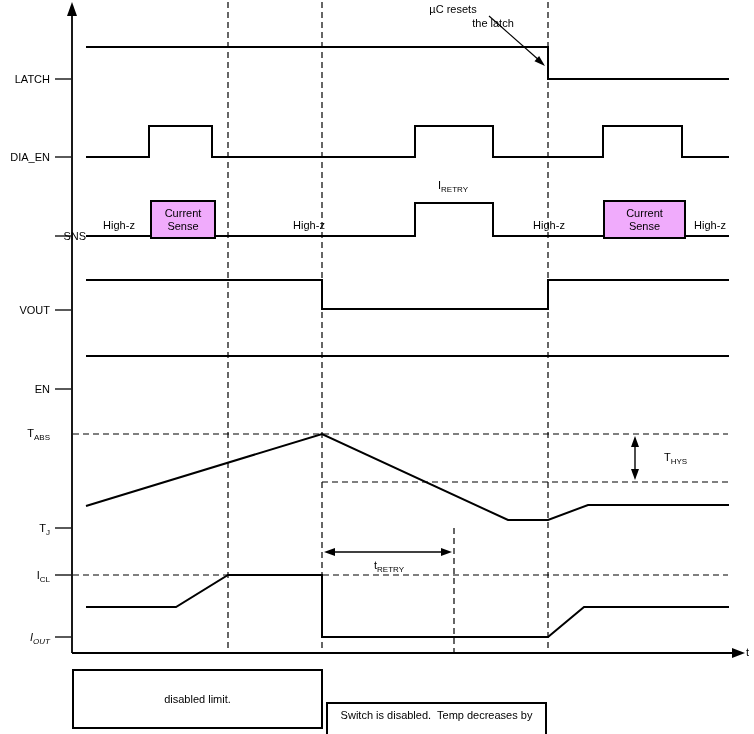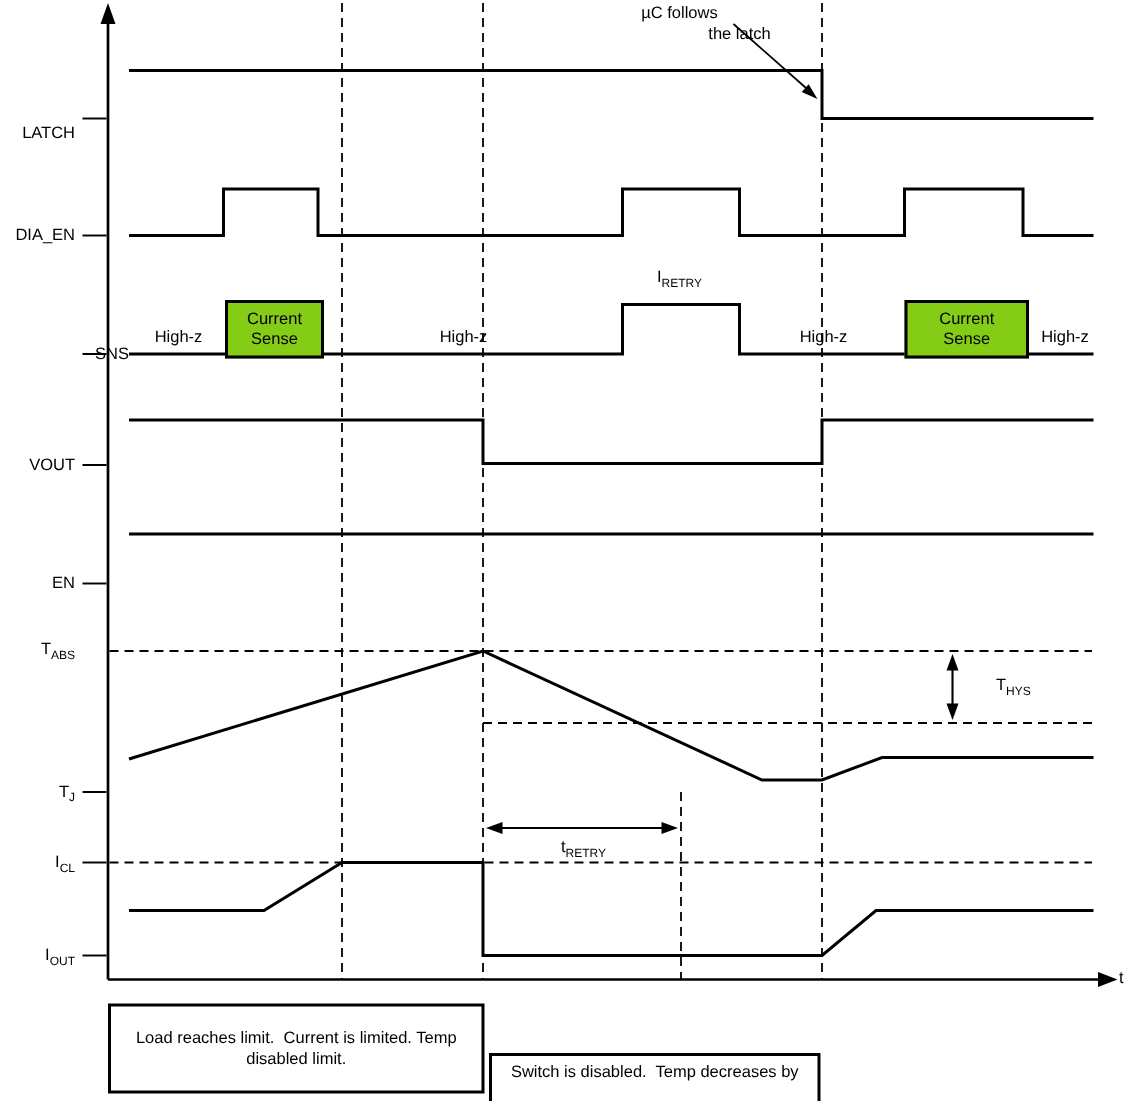--- a/index.html
+++ b/index.html
@@ -12,21 +12,21 @@
   .sig-lbl{left:0;width:50px;text-align:right;}
   .ctr{transform:translateX(-50%);text-align:center;}
   sub{font-size:8px;line-height:8px;}
   .phase-box{
     position:absolute;border:2px solid #000;background:#fff;
     display:flex;flex-direction:column;align-items:center;justify-content:center;
     font-size:11px;line-height:14px;text-align:center;
   }
   .phase-line{white-space:pre;}
   .sense-box{
-    position:absolute;border:2px solid #000;background:#84cc16;
+    position:absolute;border:2px solid #000;background:#f0abfc;
     display:flex;flex-direction:column;align-items:center;justify-content:center;
     font-size:11px;line-height:13px;text-align:center;
   }
 </style>
 </head>
 <body>
 
 <div id="stage">
 
   <svg width="754" height="734" viewBox="0 0 754 734">
@@ -83,33 +83,33 @@
       <polygon points="635,480 631,469 639,469" fill="#000"></polygon>
     </g>
 
     <g>
       <line x1="332" y1="552" x2="444" y2="552" stroke="#000" stroke-width="1.4"></line>
       <polygon points="324,552 335,548 335,556" fill="#000"></polygon>
       <polygon points="452,552 441,548 441,556" fill="#000"></polygon>
     </g>
   </svg>
 
-  <div class="lbl sig-lbl" style="top:73px;margin-top:10px;">LATCH</div>
+  <div class="lbl sig-lbl" style="top:73px;">LATCH</div>
   <div class="lbl sig-lbl" style="top:151px;">DIA_EN</div>
   <div class="lbl sig-lbl" style="top:230px;padding-left:36px;">SNS</div>
   <div class="lbl sig-lbl" style="top:304px;">VOUT</div>
   <div class="lbl sig-lbl" style="top:383px;">EN</div>
   <div class="lbl sig-lbl" style="top:427px;"><span>T</span><sub>ABS</sub></div>
   <div class="lbl sig-lbl" style="top:522px;"><span>T</span><sub>J</sub></div>
   <div class="lbl sig-lbl" style="top:569px;"><span>I</span><sub>CL</sub></div>
-  <div class="lbl sig-lbl" style="top:631px;"><span>I</span><sub>OUT</sub></div>
+  <div class="lbl sig-lbl" style="top:631px;font-style:italic;"><span>I</span><sub>OUT</sub></div>
 
   <div class="lbl" style="left:746px;top:646px;">t</div>
 
-  <div class="lbl ctr" style="left:453px;top:3px;">µC follows</div>
+  <div class="lbl ctr" style="left:453px;top:3px;">µC resets</div>
   <div class="lbl ctr" style="left:453px;top:17px;margin-left:40px;">the latch</div>
 
   <div class="lbl ctr" style="left:119px;top:219px;">High-z</div>
   <div class="lbl ctr" style="left:309px;top:219px;">High-z</div>
   <div class="lbl ctr" style="left:549px;top:219px;">High-z</div>
   <div class="lbl ctr" style="left:710px;top:219px;">High-z</div>
 
   <div class="sense-box" style="left:150px;top:200px;width:62px;height:35px;">
     <div class="phase-line">Current</div>
     <div class="phase-line">Sense</div>
@@ -118,21 +118,20 @@
     <div class="phase-line">Current</div>
     <div class="phase-line">Sense</div>
   </div>
 
   <div class="lbl ctr" style="left:453px;top:179px;"><span>I</span><sub>RETRY</sub></div>
 
   <div class="lbl" style="left:664px;top:451px;"><span>T</span><sub>HYS</sub></div>
   <div class="lbl ctr" style="left:389px;top:531px;margin-top:28px;"><span>t</span><sub>RETRY</sub></div>
 
   <div class="phase-box" style="left:72px;top:669px;width:247px;height:56px;">
-    <div class="phase-line">Load reaches limit.  Current is limited. Temp</div>
     <div class="phase-line">disabled limit.</div>
   </div>
   <div class="phase-box" style="left:326px;top:702px;width:217px;height:56px;gap:18px;">
     <div class="phase-line">Switch is disabled.  Temp decreases by</div>
     <div class="phase-line"><span>T</span><sub>HYS</sub></div>
   </div>
 
 </div>
 
 </body></html>

